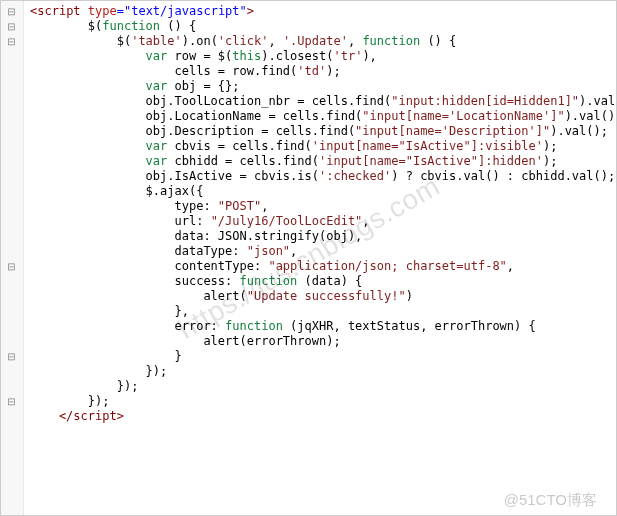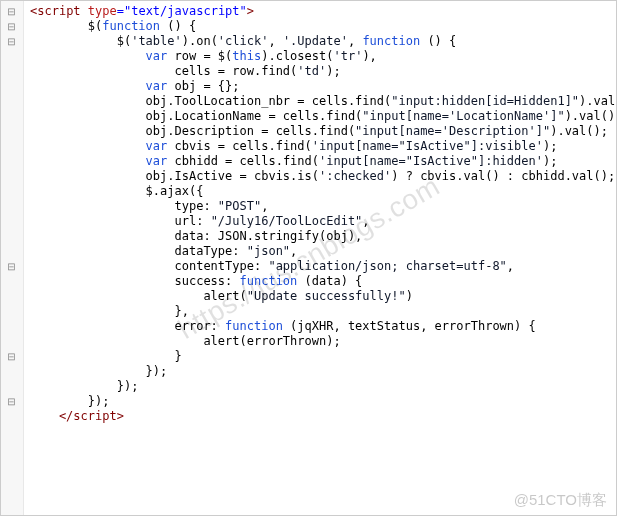--- a/index.html
+++ b/index.html
@@ -4,24 +4,24 @@
 <style>
 *{margin:0;padding:0;box-sizing:border-box}
 body{font-family:Consolas,Monaco,monospace;font-size:12px;background:#fff;position:relative;width:617px;height:516px;overflow:hidden}
 .editor{display:flex;height:100%}
 .gutter{width:24px;background:#f7f7f7;border-right:1px solid #e8e8e8;padding-top:4px;flex-shrink:0}
 .fold{height:15px;display:flex;align-items:center;justify-content:center;color:#888;font-size:10px;cursor:pointer;font-family:sans-serif}
 .code{padding:4px 0 0 6px;white-space:pre;line-height:15px;color:#000}
 .t-tag{color:#800000}
 .t-attr{color:#b91c1c}
 .t-str{color:#00f}
-.t-kw{color:#1d4ed8}
-.t-lit{color:#0f172a}
+.t-kw{color:#15803d}
+.t-lit{color:#7f1d1d}
 .watermark{position:absolute;left:50%;top:50%;transform:translate(-50%,-50%) rotate(-30deg);font-size:28px;color:rgba(0,0,0,0.12);font-family:Arial,sans-serif;font-weight:500;pointer-events:none;letter-spacing:0.5px}
-.attrib{position:absolute;right:10px;bottom:6px;color:rgba(0,0,0,0.22);font-size:15px;font-family:Arial,sans-serif;pointer-events:none}
+.attrib{position:absolute;right:20px;bottom:6px;color:rgba(0,0,0,0.22);font-size:15px;font-family:Arial,sans-serif;pointer-events:none}
 .border{position:absolute;inset:0;border:1px solid #ccc;pointer-events:none}
 </style>
 </head>
 <body>
 
 <div class="editor">
   <div class="gutter">
     <div class="fold">⊟</div>
     <div class="fold">⊟</div>
     <div class="fold">⊟</div>

